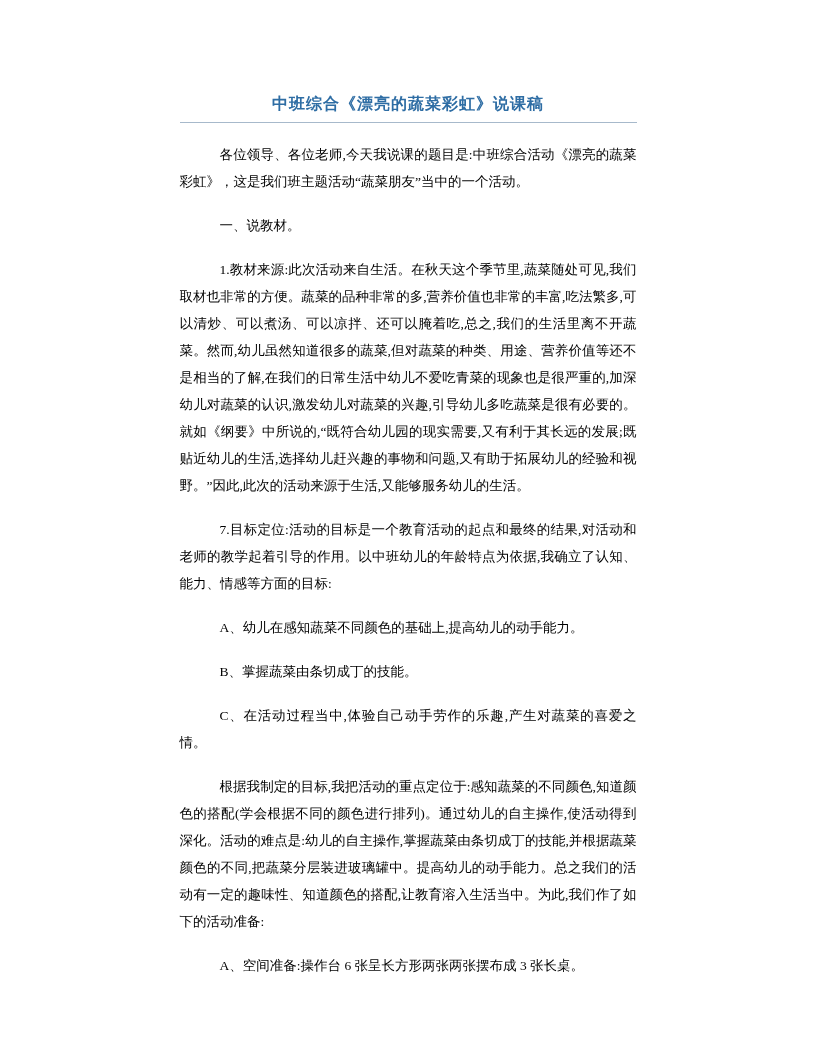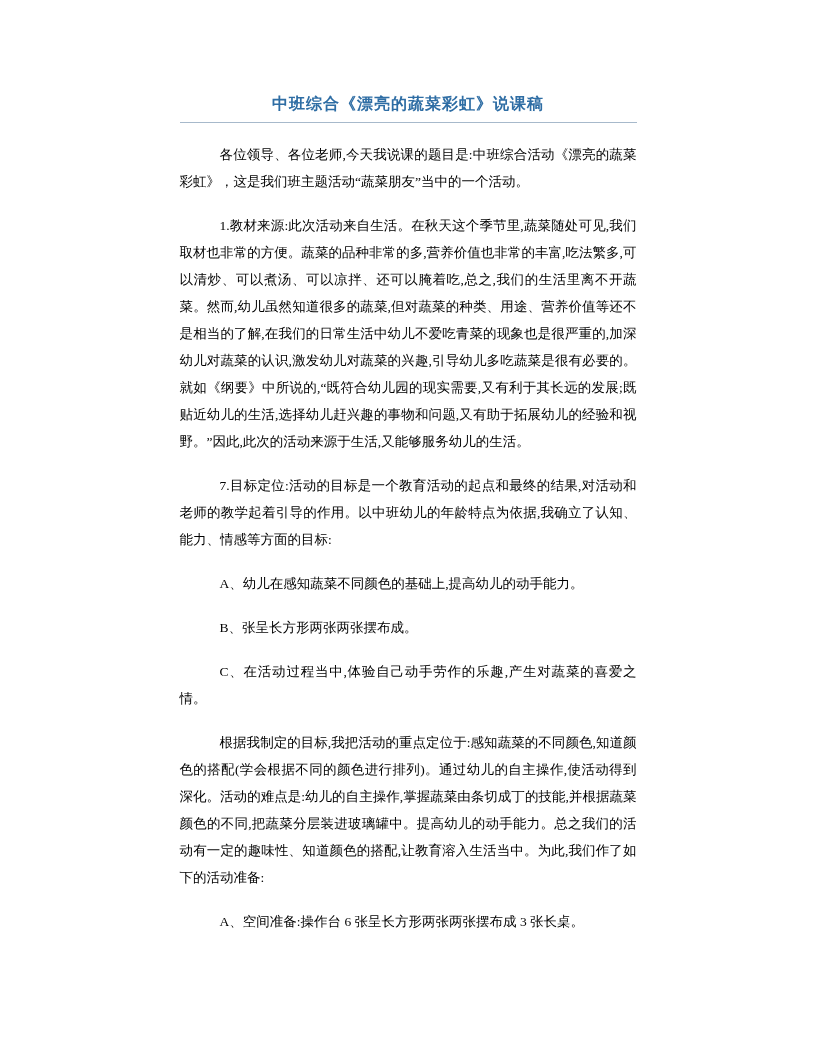--- a/index.html
+++ b/index.html
@@ -46,22 +46,23 @@
 <body>
 
 <div class="page">
 
   <h1 class="doc-title">中班综合《漂亮的蔬菜彩虹》说课稿</h1>
 
   <div class="title-divider"></div>
 
   <div class="doc-body">
     <p>各位领导、各位老师,今天我说课的题目是:中班综合活动《漂亮的蔬菜彩虹》，这是我们班主题活动“蔬菜朋友”当中的一个活动。</p>
+    <p>一、说教材。</p>
     <p>1.教材来源:此次活动来自生活。在秋天这个季节里,蔬菜随处可见,我们取材也非常的方便。蔬菜的品种非常的多,营养价值也非常的丰富,吃法繁多,可以清炒、可以煮汤、可以凉拌、还可以腌着吃,总之,我们的生活里离不开蔬菜。然而,幼儿虽然知道很多的蔬菜,但对蔬菜的种类、用途、营养价值等还不是相当的了解,在我们的日常生活中幼儿不爱吃青菜的现象也是很严重的,加深幼儿对蔬菜的认识,激发幼儿对蔬菜的兴趣,引导幼儿多吃蔬菜是很有必要的。就如《纲要》中所说的,“既符合幼儿园的现实需要,又有利于其长远的发展;既贴近幼儿的生活,选择幼儿赶兴趣的事物和问题,又有助于拓展幼儿的经验和视野。”因此,此次的活动来源于生活,又能够服务幼儿的生活。</p>
     <p>7.目标定位:活动的目标是一个教育活动的起点和最终的结果,对活动和老师的教学起着引导的作用。以中班幼儿的年龄特点为依据,我确立了认知、能力、情感等方面的目标:</p>
     <p>A、幼儿在感知蔬菜不同颜色的基础上,提高幼儿的动手能力。</p>
-    <p>B、张呈长方形两张两张摆布成。</p>
+    <p>B、掌握蔬菜由条切成丁的技能。</p>
     <p>C、在活动过程当中,体验自己动手劳作的乐趣,产生对蔬菜的喜爱之情。</p>
     <p>根据我制定的目标,我把活动的重点定位于:感知蔬菜的不同颜色,知道颜色的搭配(学会根据不同的颜色进行排列)。通过幼儿的自主操作,使活动得到深化。活动的难点是:幼儿的自主操作,掌握蔬菜由条切成丁的技能,并根据蔬菜颜色的不同,把蔬菜分层装进玻璃罐中。提高幼儿的动手能力。总之我们的活动有一定的趣味性、知道颜色的搭配,让教育溶入生活当中。为此,我们作了如下的活动准备:</p>
     <p>A、空间准备:操作台 6 张呈长方形两张两张摆布成 3 张长桌。</p>
   </div>
 
 </div>
 
 </body></html>

